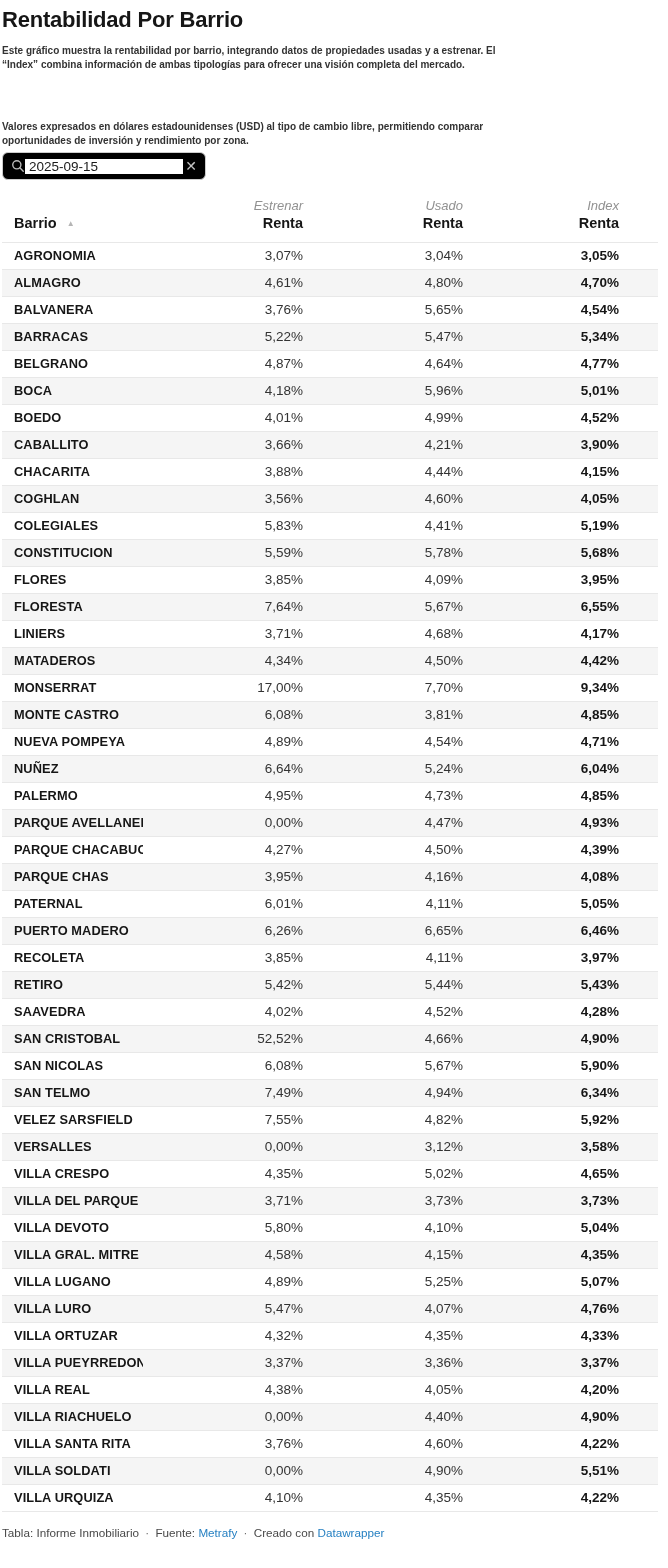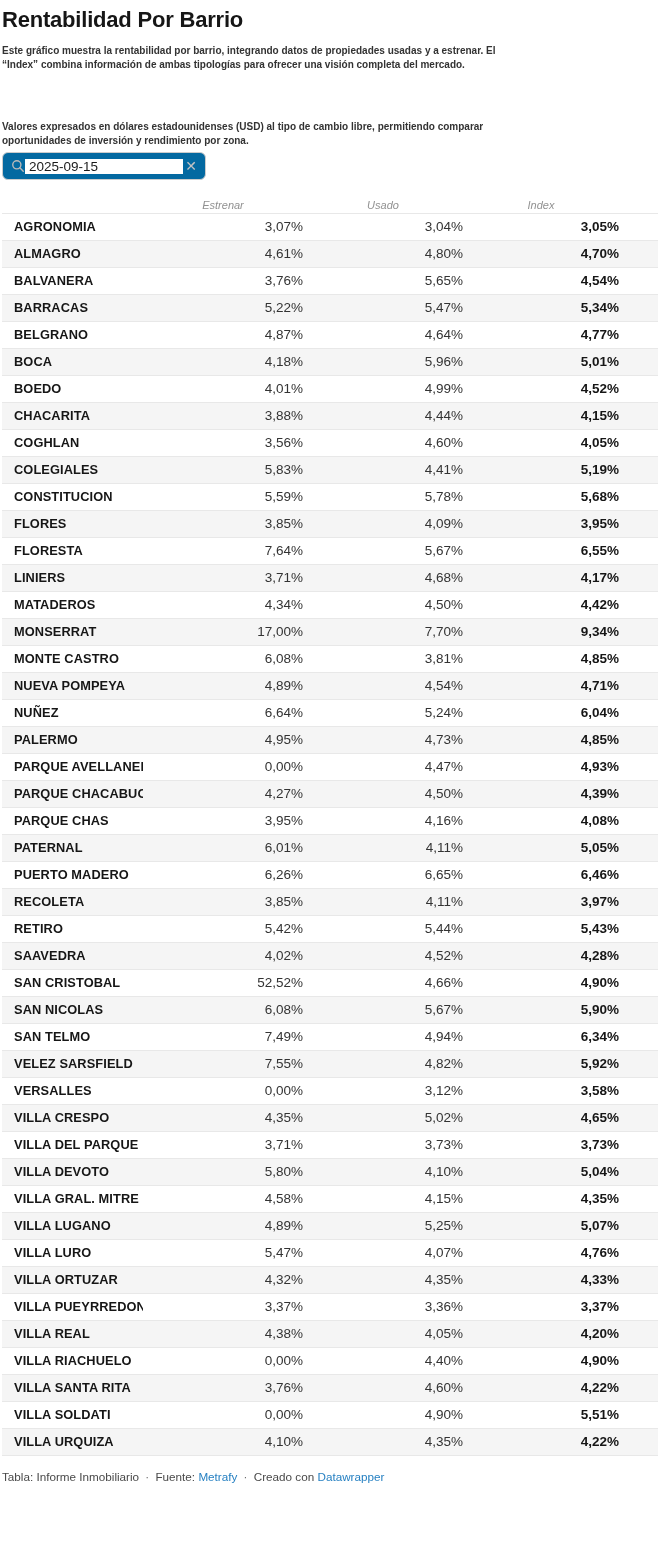--- a/index.html
+++ b/index.html
@@ -21,21 +21,21 @@
     font-size: 10px; line-height: 1.4; color: #333333;
     margin: 0 0 14px 0; max-width: 660px; font-weight: bold;
   }
   p.desc.second { margin-bottom: 4px; margin-top: 48px; }
 
   .searchbox {
     margin-top: 4px;
     width: 204px; height: 28px;
     border: 1px solid #cccccc; border-radius: 6px;
     display: flex; align-items: center;
-    padding: 12px 8px; background: #0369a1;
+    padding: 12px 8px; background: #000000;
     margin-bottom: 14px;
   }
   .searchbox input {
     border: none; outline: none; flex: 1; min-width: 0;
     font-family: "Liberation Sans", sans-serif;
     font-size: 13.5px; color: #1a1a1a; padding: 0 4px;
   }
   .search-icon-wrap { display: flex; align-items: center; }
   .clear-x {
     color: #c3c3c3; font-size: 14px; line-height: 1;
@@ -46,22 +46,22 @@
     width: 656px; border-collapse: collapse; table-layout: fixed;
     border-bottom: 1px solid #e8e8e8;
   }
   col.c-barrio { width: 141px; }
   col.c-est { width: 160px; }
   col.c-usado { width: 160px; }
   col.c-index { width: 195px; }
 
   thead th { font-weight: 400; }
   tr.group-row th {
-    padding: 4px 0 0 0;
-    font-style: italic; font-size: 11px; color: #919191; line-height: 15px;
+    text-align: right; padding: 4px 0 0 0;
+    font-style: italic; font-size: 13px; color: #919191; line-height: 15px;
   }
   tr.group-row th.index-col { padding-right: 39px; }
   tr.label-row th {
     text-align: right; padding: 2px 0 10px 0;
     font-size: 14.5px; font-weight: 700; color: #161616; line-height: 17px;
     cursor: pointer;
   }
   tr.label-row th.barrio-h { text-align: left; padding-left: 12px; }
   tr.label-row th.index-col { padding-right: 39px; }
   .sort {
@@ -117,20 +117,29 @@
         <col class="c-usado">
         <col class="c-index">
     </colgroup>
     <thead>
       <tr class="group-row">
         <th></th>
         <th>Estrenar</th>
         <th>Usado</th>
         <th class="index-col">Index</th>
       </tr>
+      <tr class="label-row">
+        <th class="barrio-h">
+          <span>Barrio</span>
+          <span class="sort">▲</span>
+        </th>
+        <th>Renta</th>
+        <th>Renta</th>
+        <th class="index-col">Renta</th>
+      </tr>
     </thead>
     <tbody>
         <tr>
           <td class="barrio">AGRONOMIA</td>
           <td class="num">3,07%</td>
           <td class="num">3,04%</td>
           <td class="num index">3,05%</td>
         </tr>
         <tr>
           <td class="barrio">ALMAGRO</td>
@@ -160,20 +169,26 @@
           <td class="barrio">BOCA</td>
           <td class="num">4,18%</td>
           <td class="num">5,96%</td>
           <td class="num index">5,01%</td>
         </tr>
         <tr>
           <td class="barrio">BOEDO</td>
           <td class="num">4,01%</td>
           <td class="num">4,99%</td>
           <td class="num index">4,52%</td>
+        </tr>
+        <tr>
+          <td class="barrio">CABALLITO</td>
+          <td class="num">3,66%</td>
+          <td class="num">4,21%</td>
+          <td class="num index">3,90%</td>
         </tr>
         <tr>
           <td class="barrio">CHACARITA</td>
           <td class="num">3,88%</td>
           <td class="num">4,44%</td>
           <td class="num index">4,15%</td>
         </tr>
         <tr>
           <td class="barrio">COGHLAN</td>
           <td class="num">3,56%</td>

